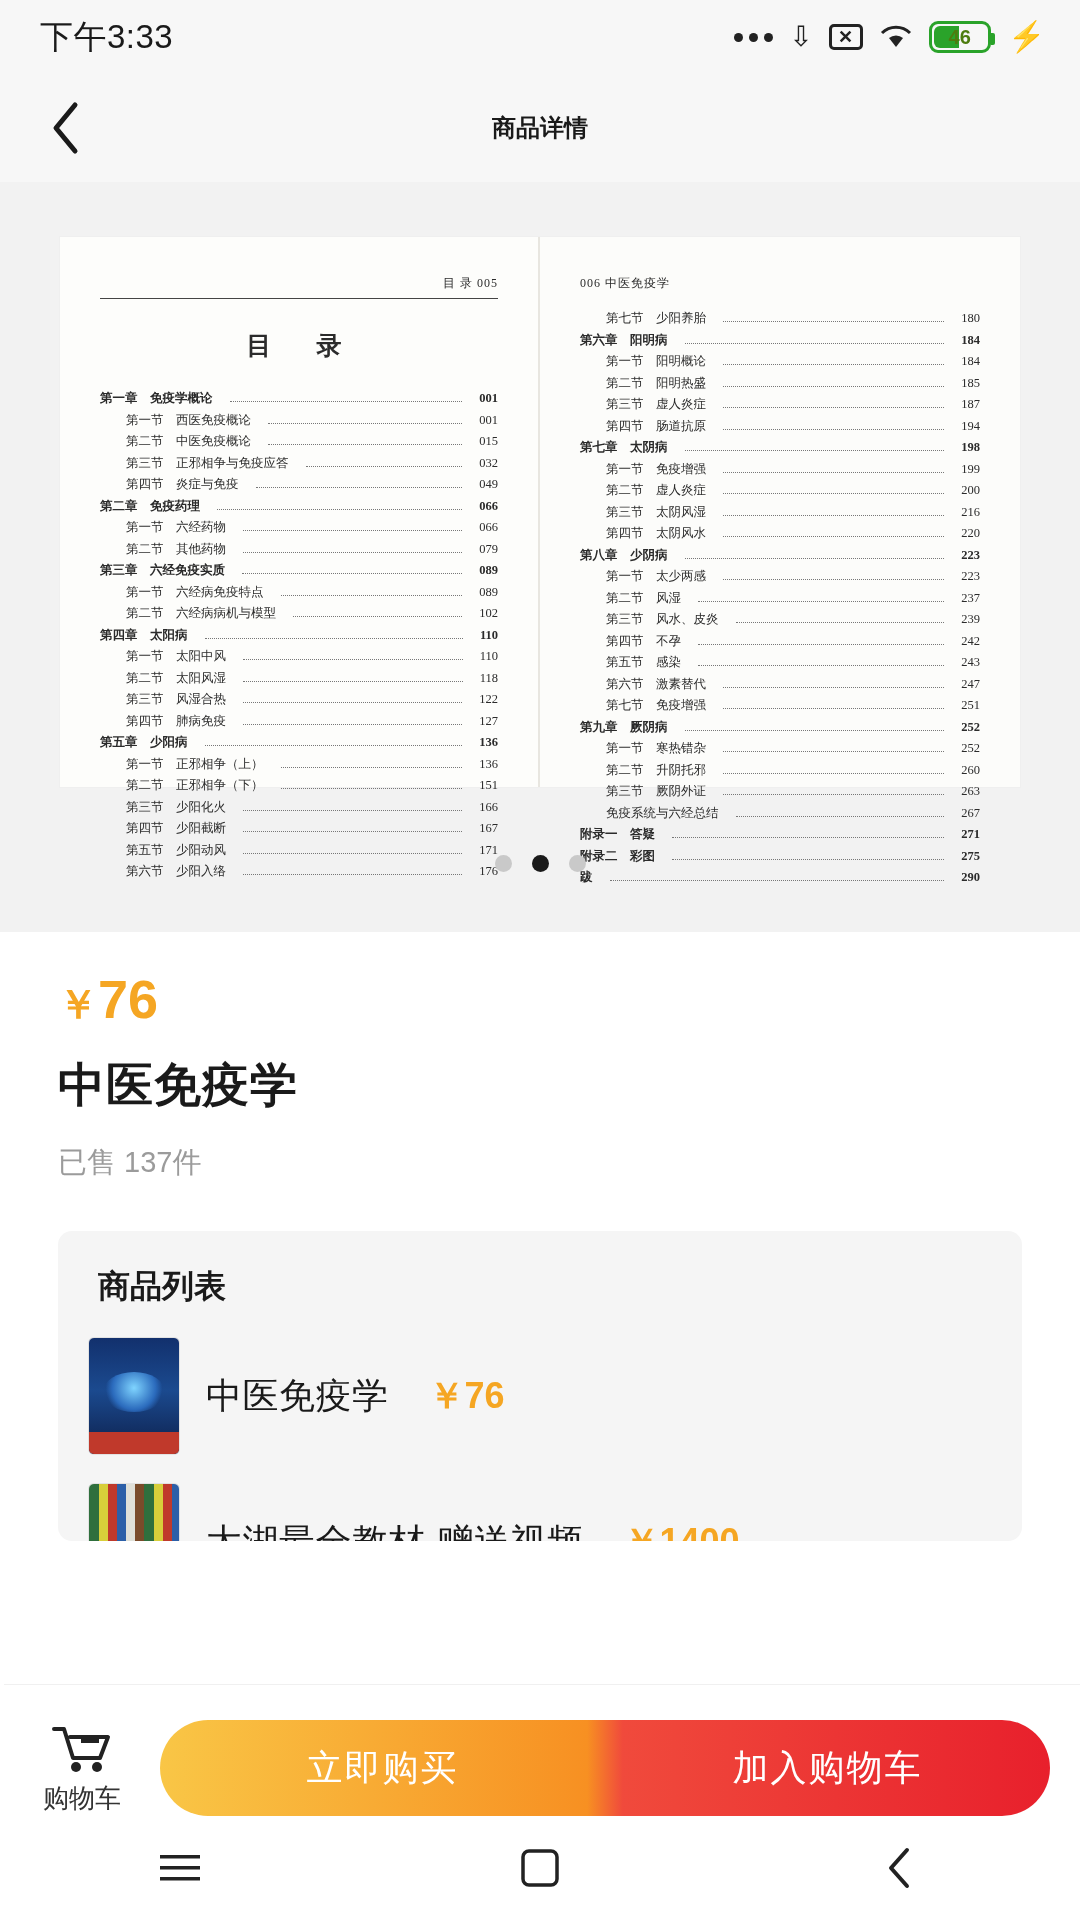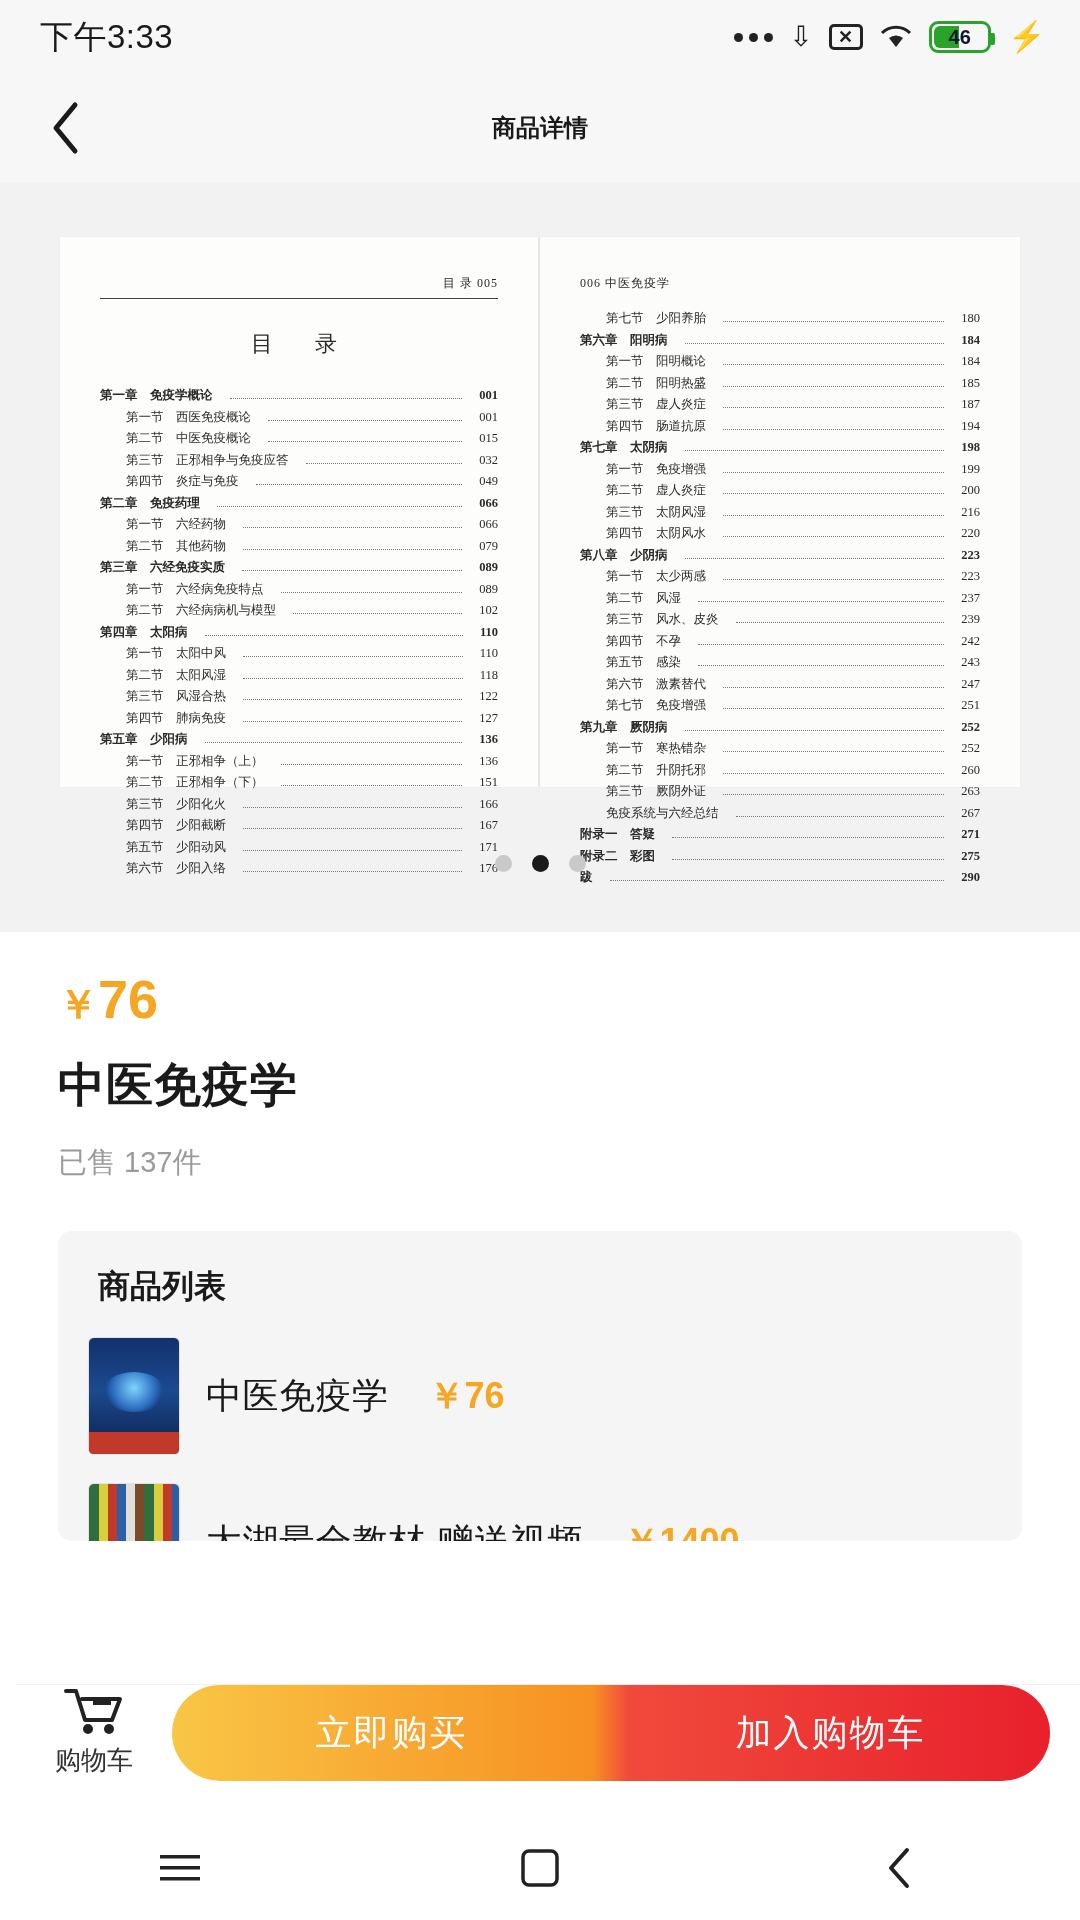--- a/index.html
+++ b/index.html
@@ -58,21 +58,21 @@
   .battery::after {
     content: ""; position: absolute; right: -7px; top: 9px;
     width: 4px; height: 12px; background: #2aa32a; border-radius: 0 2px 2px 0;
   }
   .battery .fill {
     position: absolute; left: 2px; top: 2px; bottom: 2px;
     width: 46%; background: #2aa32a; border-radius: 6px 0 0 6px;
   }
   .battery span {
     position: relative; z-index: 2;
-    font-size: 20px; color: #0f172a; font-weight: bold;
+    font-size: 20px; color: #4d7c0f; font-weight: bold;
   }
   .bolt { font-size: 30px; color: #111; line-height: 1; margin-left: 2px; }
 
   
   .header {
     height: 108px;
     background: #f7f7f7;
     display: flex; align-items: center;
     position: relative;
     flex: 0 0 auto;
@@ -129,22 +129,22 @@
     display: flex;
     margin-bottom: 6px;
   }
   .page.left .page-hdr { justify-content: flex-end; }
   .page.left .rule {
     border-bottom: 1px solid #444;
     margin: 4px 0 30px 0;
   }
   .toc-title {
     text-align: center;
-    font-size: 22px;
-    font-weight: normal;
+    font-size: 25px;
+    font-weight: bold;
     letter-spacing: 10px;
     margin-bottom: 26px;
   }
   .toc-line {
     display: flex;
     align-items: baseline;
     font-size: 12.5px;
     line-height: 1.72;
     white-space: nowrap;
     gap: 12px;
@@ -266,25 +266,25 @@
   .item-price {
     font-size: 36px;
     color: #f5a623;
     font-weight: bold;
     margin-left: 14px;
   }
 
   
   .action-bar {
     position: absolute;
-    left: 16px; right: 0; bottom: 104px;
+    left: 4px; right: 0; bottom: 104px;
     height: 132px;
     background: #ffffff;
     display: flex;
-    align-items: flex-start;
+    align-items: flex-end;
     padding: 0 30px 0 0;
     border-top: 1px solid #f0f0f0;
   }
   .cart-entry {
     width: 156px;
     display: flex; flex-direction: column;
     align-items: center; justify-content: center;
     gap: 6px;
   }
   .cart-entry svg { display: block; }

